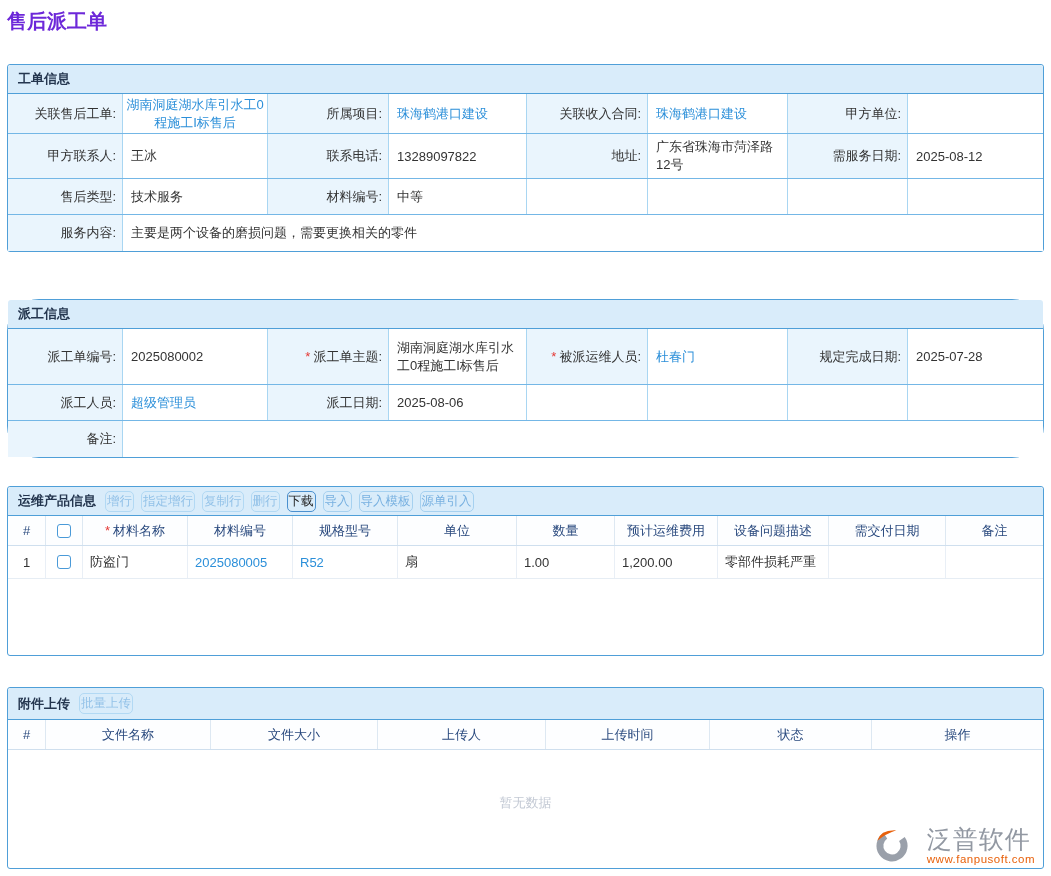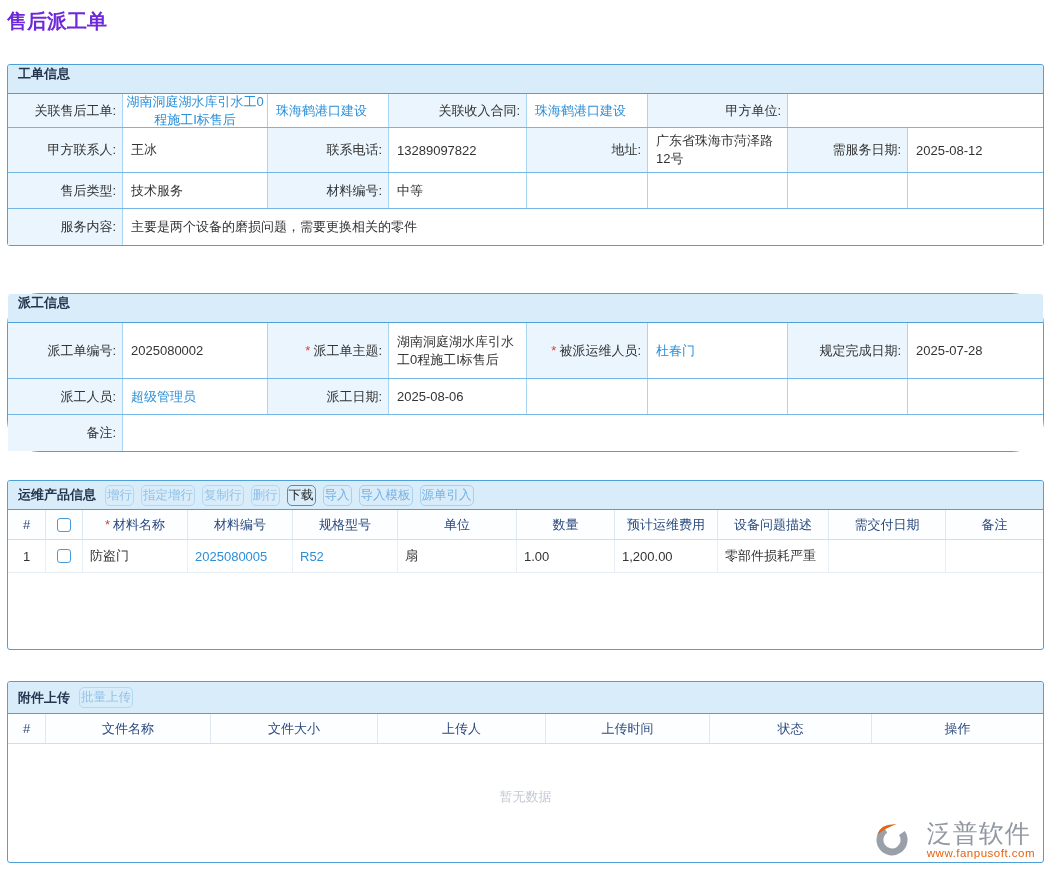--- a/index.html
+++ b/index.html
@@ -7,32 +7,32 @@
   body {
     width:1051px; height:876px; overflow:hidden;
     font-family:"Liberation Sans","DejaVu Sans",sans-serif;
     font-size:13px; color:#333;
   }
   .page { width:1051px; padding:8px 7px 0 7px; }
   .title { text-align:left; font-size:20px; font-weight:bold; color:#6d28d9; margin-bottom:29px; }
 
   .panel { width:1037px; border:1px solid #4f9fd8; border-radius:3px; background:#fff; }
   .panel-header {
-    height:29px; background:#d9ecfa; display:flex; align-items:flex-start;
+    height:29px; background:#d9ecfa; display:flex; align-items:center;
     padding:0 10px; font-weight:bold; color:#24364f; font-size:13px;
     border-bottom:1px solid #4f9fd8; border-radius:3px 3px 0 0;
   }
   .mb-s1 { margin-bottom:47px; }
   .mb-s2 { margin-bottom:28px;border-radius:32px; }
   .mb-s3 { margin-bottom:31px; }
 
   
   .g8 { display:grid; grid-template-columns:115px 145px 121px 138px 121px 140px 120px 135px; border-bottom:1px solid #74b7e6; }
   .g8.last { border-bottom:none; }
-  .h48{height:34px} .h45{height:45px} .h37{height:36px} .h56{height:56px}
+  .h48{height:40px} .h45{height:45px} .h37{height:36px} .h56{height:56px}
   .c { border-right:1px solid #a9d6f2; display:flex; align-items:center; overflow:hidden; }
   .c:last-child { border-right:none; }
   .lbl { background:#eaf5fd; justify-content:flex-end; padding-right:6px; text-align:right; color:#333; }
   .val { background:#fff; padding-left:8px; padding-right:4px; }
   .val.center { justify-content:center; text-align:center; padding-left:2px; padding-right:2px; }
   .span7 { grid-column: span 7; }
   .wrap { line-height:1.35; }
   a.lnk { color:#2b8fd9; text-decoration:none; cursor:pointer; }
   .req { color:#e53935; margin-right:3px; }
 
@@ -81,20 +81,21 @@
 
   <div class="panel mb-s1">
     <div class="panel-header">
       <span>工单信息</span>
     </div>
     <div class="g8 h48">
       <div class="c lbl">关联售后工单:</div>
       <div class="c val center">
         <a class="lnk wrap" href="#">湖南洞庭湖水库引水工0程施工I标售后</a>
       </div>
+      <div class="c lbl">所属项目:</div>
       <div class="c val">
         <a class="lnk" href="#">珠海鹤港口建设</a>
       </div>
       <div class="c lbl">关联收入合同:</div>
       <div class="c val">
         <a class="lnk" href="#">珠海鹤港口建设</a>
       </div>
       <div class="c lbl">甲方单位:</div>
       <div class="c val"></div>
     </div>

